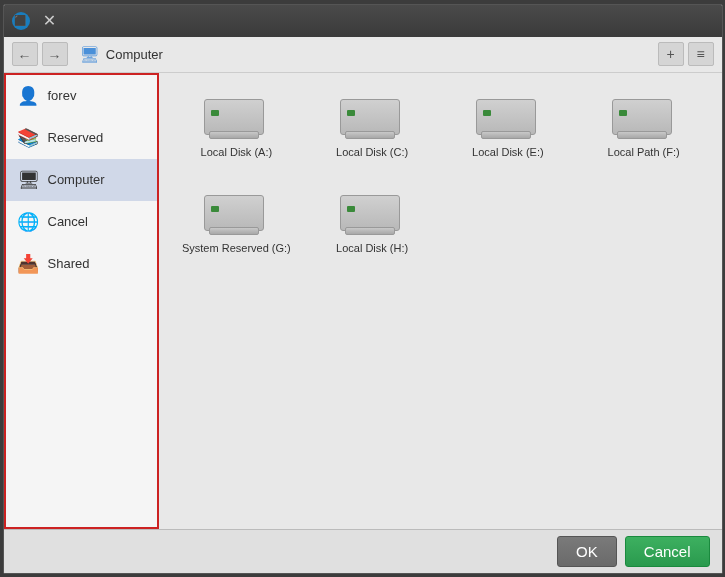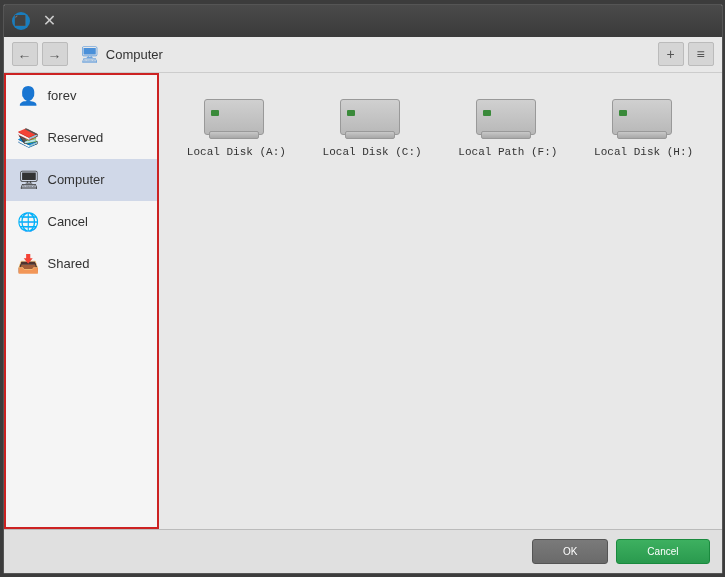--- a/index.html
+++ b/index.html
@@ -158,21 +158,20 @@
       gap: 12px;
       row-gap: 20px;
     }
     .file-item {
       display: flex;
       flex-direction: column;
       align-items: center;
       cursor: pointer;
       padding: 6px;
       border-radius: 3px;
-      font-family: Liberation Mono, monospace;
     }
     .drive-icon {
       width: 64px;
       height: 44px;
       position: relative;
       margin-bottom: 6px;
     }
     .drive-body {
       width: 60px;
       height: 36px;
@@ -214,25 +213,25 @@
       border-top: 1px solid #bbb;
       padding: 8px 12px;
       display: flex;
       justify-content: flex-end;
       align-items: center;
       gap: 8px;
       flex-shrink: 0;
       height: 44px;
     }
     .btn {
-      padding: 6px 30px;
+      padding: 6px 18px;
       border-radius: 3px;
       border: 1px solid #999;
       cursor: pointer;
-      font-size: 10px;
+      font-size: 15px;
       font-weight: 500;
       text-align: center;
     }
     .btn-ok {
       background: linear-gradient(to bottom, #7a7a7a, #6a6a6a);
       color: #fff;
       border-color: #555;
     }
     .btn-cancel {
       background: linear-gradient(to bottom, #3db060, #2a9a4e);
@@ -303,21 +302,35 @@
         <div class="drive-body"></div>
         <div class="drive-connector"></div>
       </div>
       <span class="file-label">Local Disk (C:)</span>
     </div>
           <div class="file-item">
       <div class="drive-icon">
         <div class="drive-body"></div>
         <div class="drive-connector"></div>
       </div>
+      <span class="file-label">Local Disk (E:)</span>
+    </div>
+          <div class="file-item">
+      <div class="drive-icon">
+        <div class="drive-body"></div>
+        <div class="drive-connector"></div>
+      </div>
       <span class="file-label">Local Path (F:)</span>
+    </div>
+          <div class="file-item">
+      <div class="drive-icon">
+        <div class="drive-body"></div>
+        <div class="drive-connector"></div>
+      </div>
+      <span class="file-label">System Reserved (G:)</span>
     </div>
           <div class="file-item">
       <div class="drive-icon">
         <div class="drive-body"></div>
         <div class="drive-connector"></div>
       </div>
       <span class="file-label">Local Disk (H:)</span>
     </div>
         </div>
     </div>

